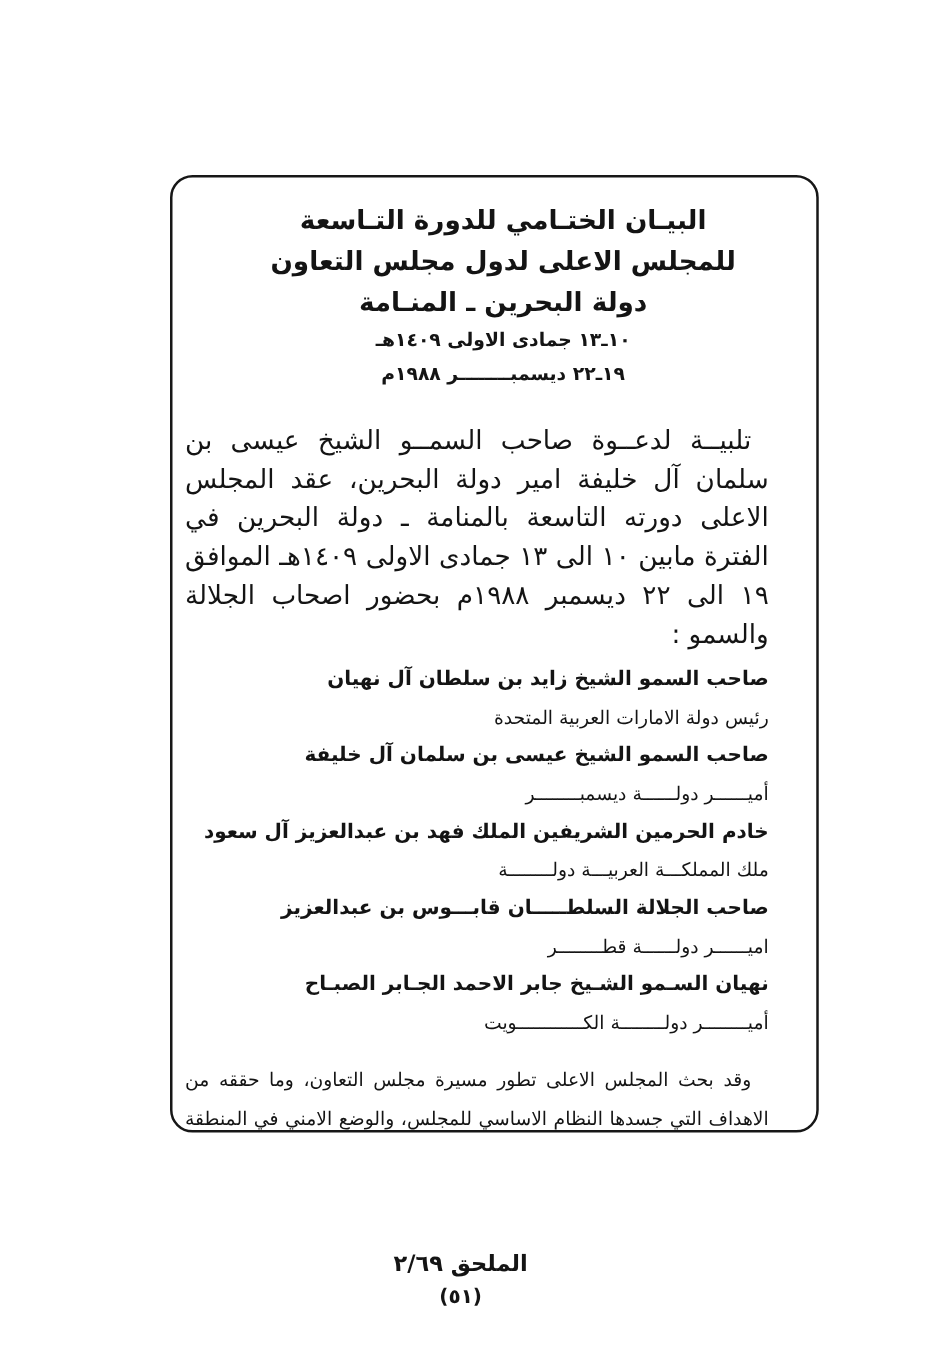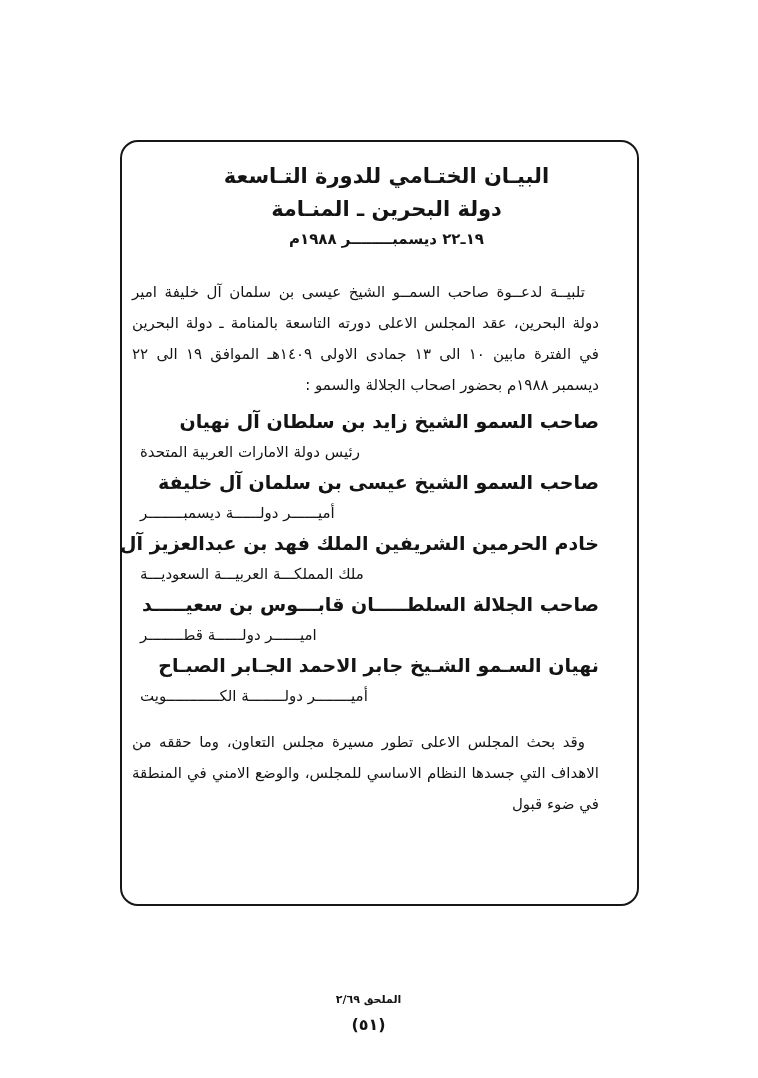--- a/index.html
+++ b/index.html
@@ -15,21 +15,21 @@
     width: 758px;
     height: 1078px;
     background: #ffffff;
     direction: rtl;
     font-family: "DejaVu Sans", sans-serif;
     color: #141414;
   }
   .frame {
     position: absolute;
     top: 140px;
-    left: 120px;
+    left: 136px;
     width: 519px;
     height: 766px;
     box-sizing: border-box;
     border: 2px solid #171717;
     border-radius: 18px;
     padding: 14px 38px 0 10px;
     overflow: hidden;
   }
   .title-block {
     text-align: center;
@@ -43,93 +43,96 @@
     white-space: nowrap;
   }
   .date-line {
     font-size: 15px;
     font-weight: bold;
     line-height: 27px;
     white-space: nowrap;
   }
   .opening {
     margin: 24px 0 0 0;
-    font-size: 15px;
+    font-size: 21px;
     line-height: 31px;
     text-align: justify;
     text-indent: 14px;
   }
   .attendees {
     margin-top: 5px;
   }
   .name-line {
-    font-size: 19px;
+    font-size: 16px;
     font-weight: bold;
     line-height: 30.5px;
     white-space: nowrap;
   }
   .ruler-title {
     font-size: 15px;
     line-height: 30.5px;
-    text-align: left;
+    text-align: right;
     padding-left: 8px;
     white-space: nowrap;
   }
   .closing {
     margin: 16px 0 0 0;
     font-size: 15px;
     line-height: 31px;
     text-align: justify;
     text-indent: 14px;
   }
   .footer {
     position: absolute;
     top: 991px;
     left: 296px;
     width: 145px;
     text-align: center;
   }
   .annex {
-    font-size: 11px;
+    font-size: 18px;
     font-weight: bold;
     line-height: 18px;
+    margin-top: 12px;
   }
   .page-num {
     font-size: 16px;
     font-weight: bold;
     line-height: 18px;
     margin-top: 7px;
   }
 </style>
 </head>
 <body>
 
 <div class="page">
 
   <div class="frame">
 
     <div class="title-block">
       <div class="title-line">البيـان الختـامي للدورة التـاسعة</div>
+      <div class="title-line">للمجلس الاعلى لدول مجلس التعاون</div>
       <div class="title-line">دولة البحرين ـ المنـامة</div>
+      <div class="date-line">١٠ـ١٣ جمادى الاولى ١٤٠٩هـ</div>
       <div class="date-line">١٩ـ٢٢ ديسمبــــــــر ١٩٨٨م</div>
     </div>
 
     <p class="opening">تلبيــة لدعــوة صاحب السمــو الشيخ عيسى بن سلمان آل خليفة امير دولة البحرين، عقد المجلس الاعلى دورته التاسعة بالمنامة ـ دولة البحرين في الفترة مابين ١٠ الى ١٣ جمادى الاولى ١٤٠٩هـ الموافق ١٩ الى ٢٢ ديسمبر ١٩٨٨م بحضور اصحاب الجلالة والسمو :</p>
 
     <div class="attendees">
       <div class="name-line">صاحب السمو الشيخ زايد بن سلطان آل نهيان</div>
       <div class="ruler-title">رئيس دولة الامارات العربية المتحدة</div>
 
       <div class="name-line">صاحب السمو الشيخ عيسى بن سلمان آل خليفة</div>
       <div class="ruler-title">أميــــــر دولــــــة ديسمبــــــــر</div>
 
       <div class="name-line">خادم الحرمين الشريفين الملك فهد بن عبدالعزيز آل سعود</div>
-      <div class="ruler-title">ملك المملكـــة العربيـــة السعوديـــة</div>
+      <div class="ruler-title">ملك المملكـــة العربيـــة دولــــــــة</div>
 
-      <div class="name-line">صاحب الجلالة السلطـــــان قابـــوس بن سعيـــــد</div>
+      <div class="name-line">صاحب الجلالة السلطـــــان قابـــوس بن عبدالعزيز</div>
 
       <div class="ruler-title">اميــــــر دولــــــة قطــــــــر</div>
 
       <div class="name-line">نهيان السـمو الشـيخ جابر الاحمد الجـابر الصبـاح</div>
       <div class="ruler-title">أميــــــــر دولــــــــة الكــــــــــــويت</div>
     </div>
 
     <p class="closing">وقد بحث المجلس الاعلى تطور مسيرة مجلس التعاون، وما حققه من الاهداف التي جسدها النظام الاساسي للمجلس، والوضع الامني في المنطقة في ضوء قبول</p>
 
   </div>

